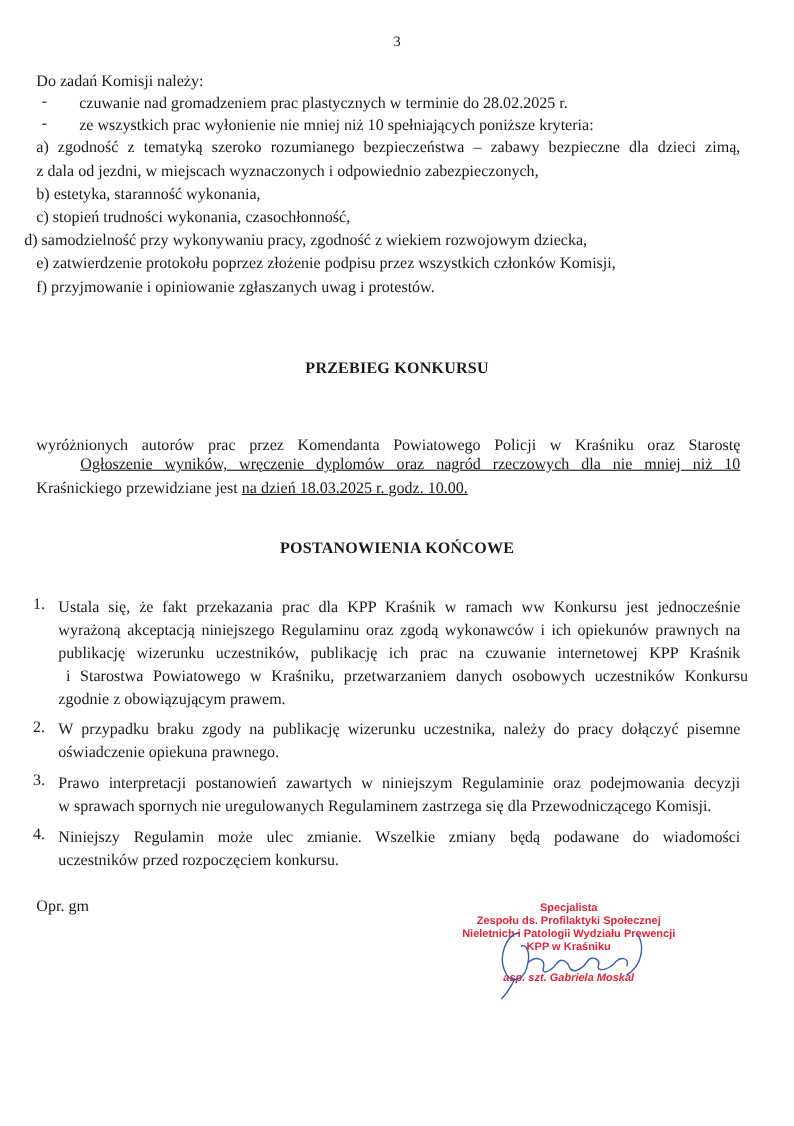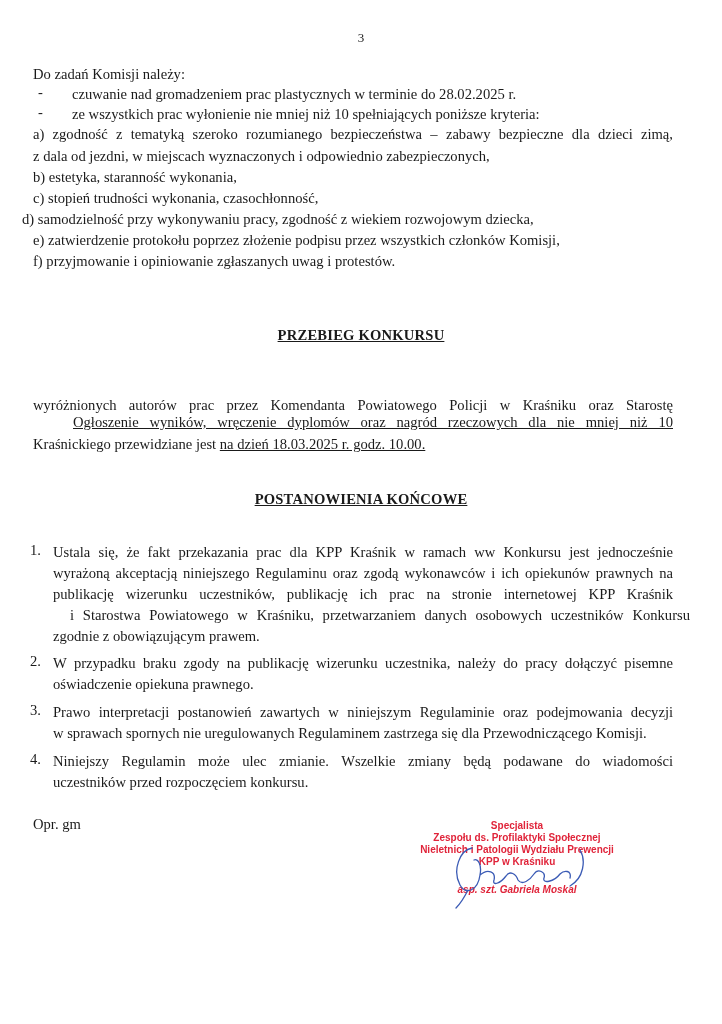--- a/index.html
+++ b/index.html
@@ -4,21 +4,21 @@
   <style>
     html, body { margin: 0; padding: 0; background: #ffffff; }
     body {
       width: 722px; height: 1024px; position: relative; overflow: hidden;
       font-family: "Liberation Serif", "DejaVu Serif", serif;
       color: #1a1a1a;
     }
     .page-num { position: absolute; top: 30px; left: 0; width: 722px; text-align: center; font-size: 13px; }
     .abs { position: absolute; font-size: 14.6px; white-space: nowrap; line-height: 20px; }
     .just { text-align: justify; text-align-last: justify; white-space: nowrap; }
-    .heading { position: absolute; font-weight: bold; text-decoration: underline; font-size: 14.6px; text-align: center; width: 722px; left: 0; letter-spacing: 0.2px; }
+    .heading { position: absolute; font-weight: bold; font-size: 14.6px; text-align: center; width: 722px; left: 0; letter-spacing: 0.2px; }
     .bullet { position: absolute; left: 38px; font-size: 14.6px; }
     .u { text-decoration: underline; }
     .num { position: absolute; left: 30px; font-size: 14.6px; }
     .stamp {
       position: absolute; left: 412px; top: 820px; width: 210px;
       font-family: "Liberation Sans", "DejaVu Sans", sans-serif;
       color: #e0243a; font-weight: bold; font-size: 10px; text-align: center; line-height: 12px;
     }
     .stamp .name { font-style: italic; }
     .sig { position: absolute; left: 430px; top: 830px; }
@@ -51,22 +51,22 @@
   <div class="abs" style="left:33px; top:434px;">
     <span>Kraśnickiego przewidziane jest </span><span class="u">na dzień 18.03.2025 r. godz. 10.00.</span>
   </div>
 
   <div class="heading" style="top:491px;">POSTANOWIENIA KOŃCOWE</div>
 
   <div>
     <div class="num" style="top:542px;">1.</div>
     <div class="abs just" style="left:53px; top:542px; width:620px;">Ustala się, że fakt przekazania prac dla KPP Kraśnik w ramach ww Konkursu jest jednocześnie</div>
     <div class="abs just" style="left:53px; top:563px; width:620px;">wyrażoną akceptacją niniejszego Regulaminu oraz zgodą wykonawców i ich opiekunów prawnych na</div>
-    <div class="abs just" style="left:53px; top:584px; width:620px;">publikację  wizerunku uczestników,  publikację ich prac na stronie internetowej KPP Kraśnik</div>
-    <div class="abs just" style="left:70px; top:605px; width:620px;">i Starostwa Powiatowego w Kraśniku,  przetwarzaniem danych osobowych uczestników Konkursu</div>
+    <div class="abs just" style="left:53px; top:584px; width:620px;">publikację  wizerunku uczestników,  publikację ich prac na czuwanie internetowej KPP Kraśnik</div>
+    <div class="abs just" style="left:60px; top:605px; width:620px;">i Starostwa Powiatowego w Kraśniku,  przetwarzaniem danych osobowych uczestników Konkursu</div>
     <div class="abs" style="left:53px; top:626px;">zgodnie z obowiązującym prawem.</div>
   </div>
 
   <div>
     <div class="num" style="top:653px;">2.</div>
     <div class="abs just" style="left:53px; top:653px; width:620px;">W przypadku braku zgody na publikację wizerunku uczestnika, należy do pracy dołączyć pisemne</div>
     <div class="abs" style="left:53px; top:674px;">oświadczenie opiekuna prawnego.</div>
   </div>
 
   <div>

